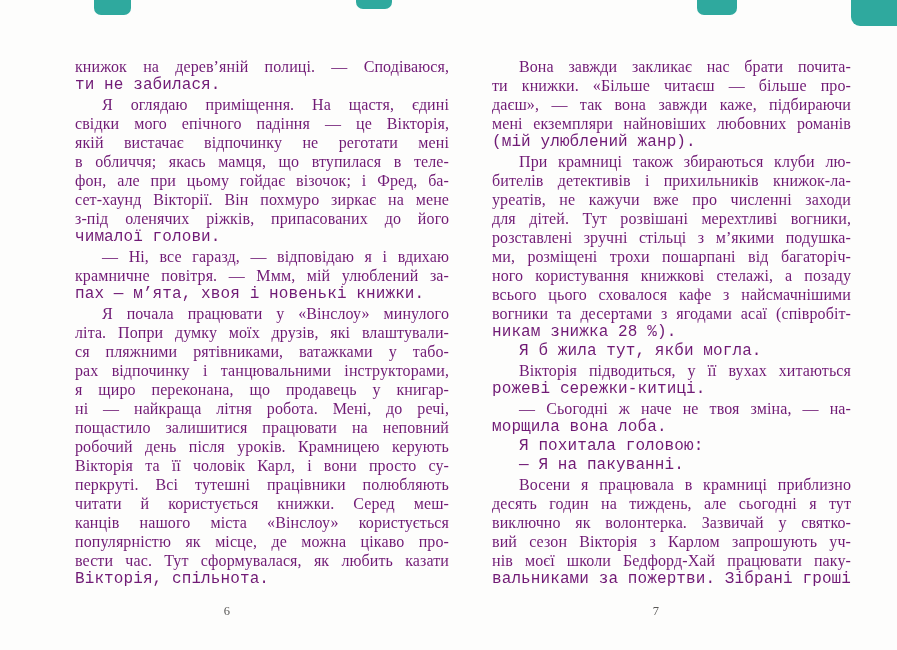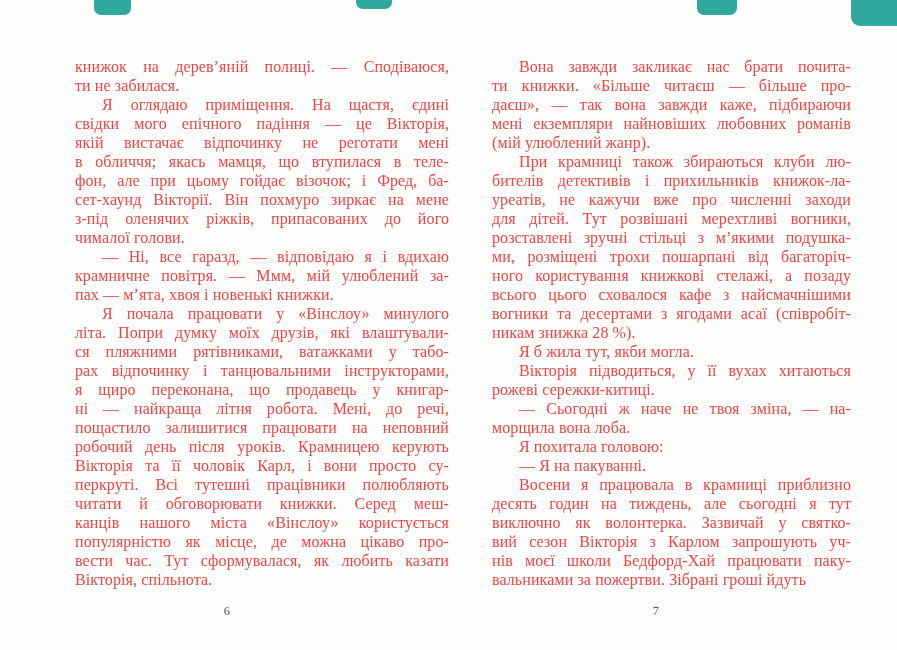--- a/index.html
+++ b/index.html
@@ -19,36 +19,36 @@
     position:absolute;top:0;
     border-radius:0 0 7px 7px;
   }
   .artifact.a1{left:94px;width:37px;height:15px;}
   .artifact.a2{left:356px;width:36px;height:9px;}
   .artifact.a3{left:697px;width:40px;height:15px;}
   .artifact.a4{left:851px;width:46px;height:26px;border-radius:0 0 0 9px;}
 
   .text-column{
     position:absolute;top:57px;
-    color:#ef4444;
+    color:#701a75;
     font-size:16px;
     line-height:19px;
     letter-spacing:0.1px;
   }
   .text-column.left{left:75px;width:374px;}
   .text-column.right{left:492px;width:359px;}
 
   .para{margin:0;padding:0;}
   .line{
     height:19px;
     overflow:hidden;
     text-align:justify;
     text-align-last:justify;
   }
-  .line.last{text-align-last:left;}
+  .line.last{text-align-last:left;font-family:Liberation Mono, monospace;}
   .para.indent .line.first{text-indent:27px;}
 
   .page-number{
     position:absolute;
     top:604px;
     width:20px;
     text-align:center;
     font-size:12.5px;
     color:#585655;
     letter-spacing:0.5px;
@@ -90,21 +90,21 @@
         <div class="line first">Я почала працювати у «Вінслоу» минулого</div>
         <div class="line">літа. Попри думку моїх друзів, які влаштували-</div>
         <div class="line">ся пляжними рятівниками, ватажками у табо-</div>
         <div class="line">рах відпочинку і танцювальними інструкторами,</div>
         <div class="line">я щиро переконана, що продавець у книгар-</div>
         <div class="line">ні — найкраща літня робота. Мені, до речі,</div>
         <div class="line">пощастило залишитися працювати на неповний</div>
         <div class="line">робочий день після уроків. Крамницею керують</div>
         <div class="line">Вікторія та її чоловік Карл, і вони просто су-</div>
         <div class="line">перкруті. Всі тутешні працівники полюбляють</div>
-        <div class="line">читати й обговорювати книжки. Серед меш-</div>
+        <div class="line">читати й користується книжки. Серед меш-</div>
         <div class="line">канців нашого міста «Вінслоу» користується</div>
         <div class="line">популярністю як місце, де можна цікаво про-</div>
         <div class="line">вести час. Тут сформувалася, як любить казати</div>
         <div class="line last">Вікторія, спільнота.</div>
       </div>
     </div>
 
   <div class="text-column right">
       <div class="para indent">
         <div class="line first">Вона завжди закликає нас брати почита-</div>

